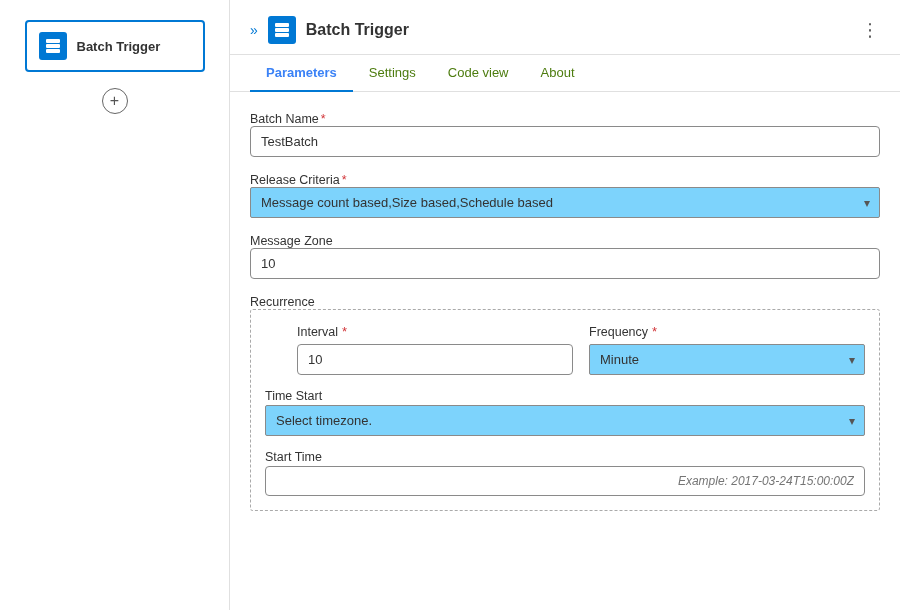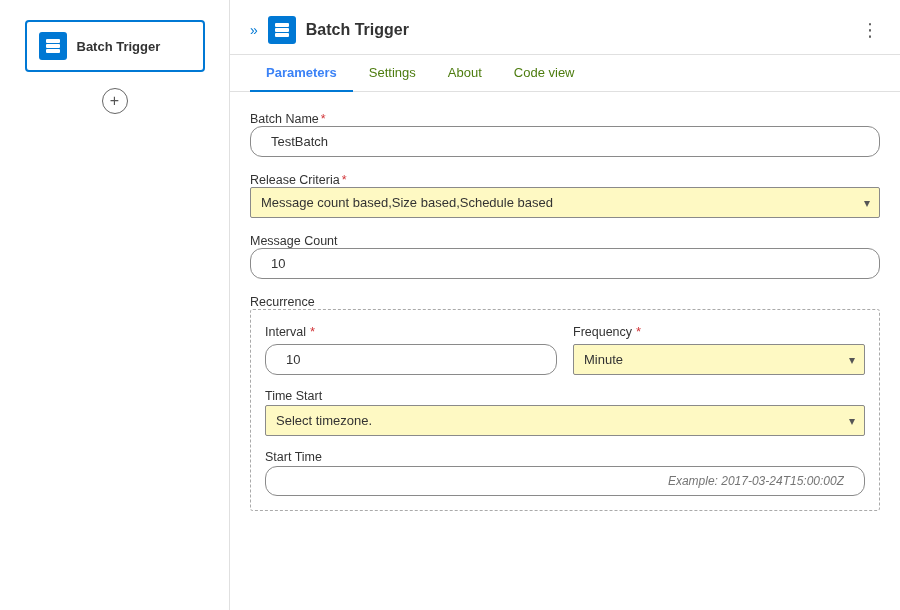--- a/index.html
+++ b/index.html
@@ -164,43 +164,43 @@
       font-weight: 500;
     }
 
     .required {
       color: #d13438;
       margin-left: 2px;
     }
 
     .field-input {
       width: 100%;
-      padding: 7px 20px;
+      padding: 7px 10px;
       border: 1px solid #8a8a8a;
-      border-radius: 12px;
+      border-radius: 4px;
       font-size: 13px;
       color: #333;
       outline: none;
       background: #fff;
     }
 
     .field-select-wrapper {
       position: relative;
       width: 100%;
     }
 
     .field-select {
       width: 100%;
       padding: 7px 30px 7px 10px;
       border: 1px solid #8a8a8a;
       border-radius: 2px;
       font-size: 13px;
       color: #333;
       appearance: none;
-      background: #fef9c3;
+      background: #7dd3fc;
       outline: none;
       cursor: pointer;
     }
 
     .select-chevron {
       position: absolute;
       right: 10px;
       top: 50%;
       transform: translateY(-50%);
       pointer-events: none;
@@ -214,20 +214,21 @@
       border-radius: 3px;
       padding: 14px 14px;
       display: flex;
       flex-direction: column;
       gap: 14px;
     }
 
     .recurrence-row {
       display: flex;
       gap: 16px;
+      margin-left: 32px;
     }
 
     .recurrence-col {
       flex: 1;
       display: flex;
       flex-direction: column;
       gap: 5px;
     }
 
     .recurrence-label-row {
@@ -285,22 +286,22 @@
         <rect x="2" y="12" width="14" height="4" rx="1" fill="white"></rect>
       </svg>
     </div>
     <span class="header-title">Batch Trigger</span>
     <span class="more-icon">⋮</span>
   </div>
 
   <div class="tabs">
     <div class="tab active">Parameters</div>
     <div class="tab">Settings</div>
+    <div class="tab">Code view</div>
     <div class="tab">About</div>
-    <div class="tab">Code view</div>
   </div>
 
   <div class="form-content">
 
     <div class="field-group">
       <label class="field-label">
         <span>Batch Name</span><span class="required">*</span>
       </label>
       <input class="field-input" type="text" value="TestBatch" style="">
     </div>
@@ -311,21 +312,21 @@
       </label>
       <div class="field-select-wrapper">
         <select class="field-select">
           <option>Message count based,Size based,Schedule based</option>
         </select>
         <span class="select-chevron">▾</span>
       </div>
     </div>
 
     <div class="field-group">
-      <label class="field-label">Message Count</label>
+      <label class="field-label">Message Zone</label>
       <input class="field-input" type="text" value="10" style="">
     </div>
 
 
     <div class="field-group">
       <label class="field-label">Recurrence</label>
       <div class="recurrence-box">
 
         <div class="recurrence-row">
           <div class="recurrence-col">

